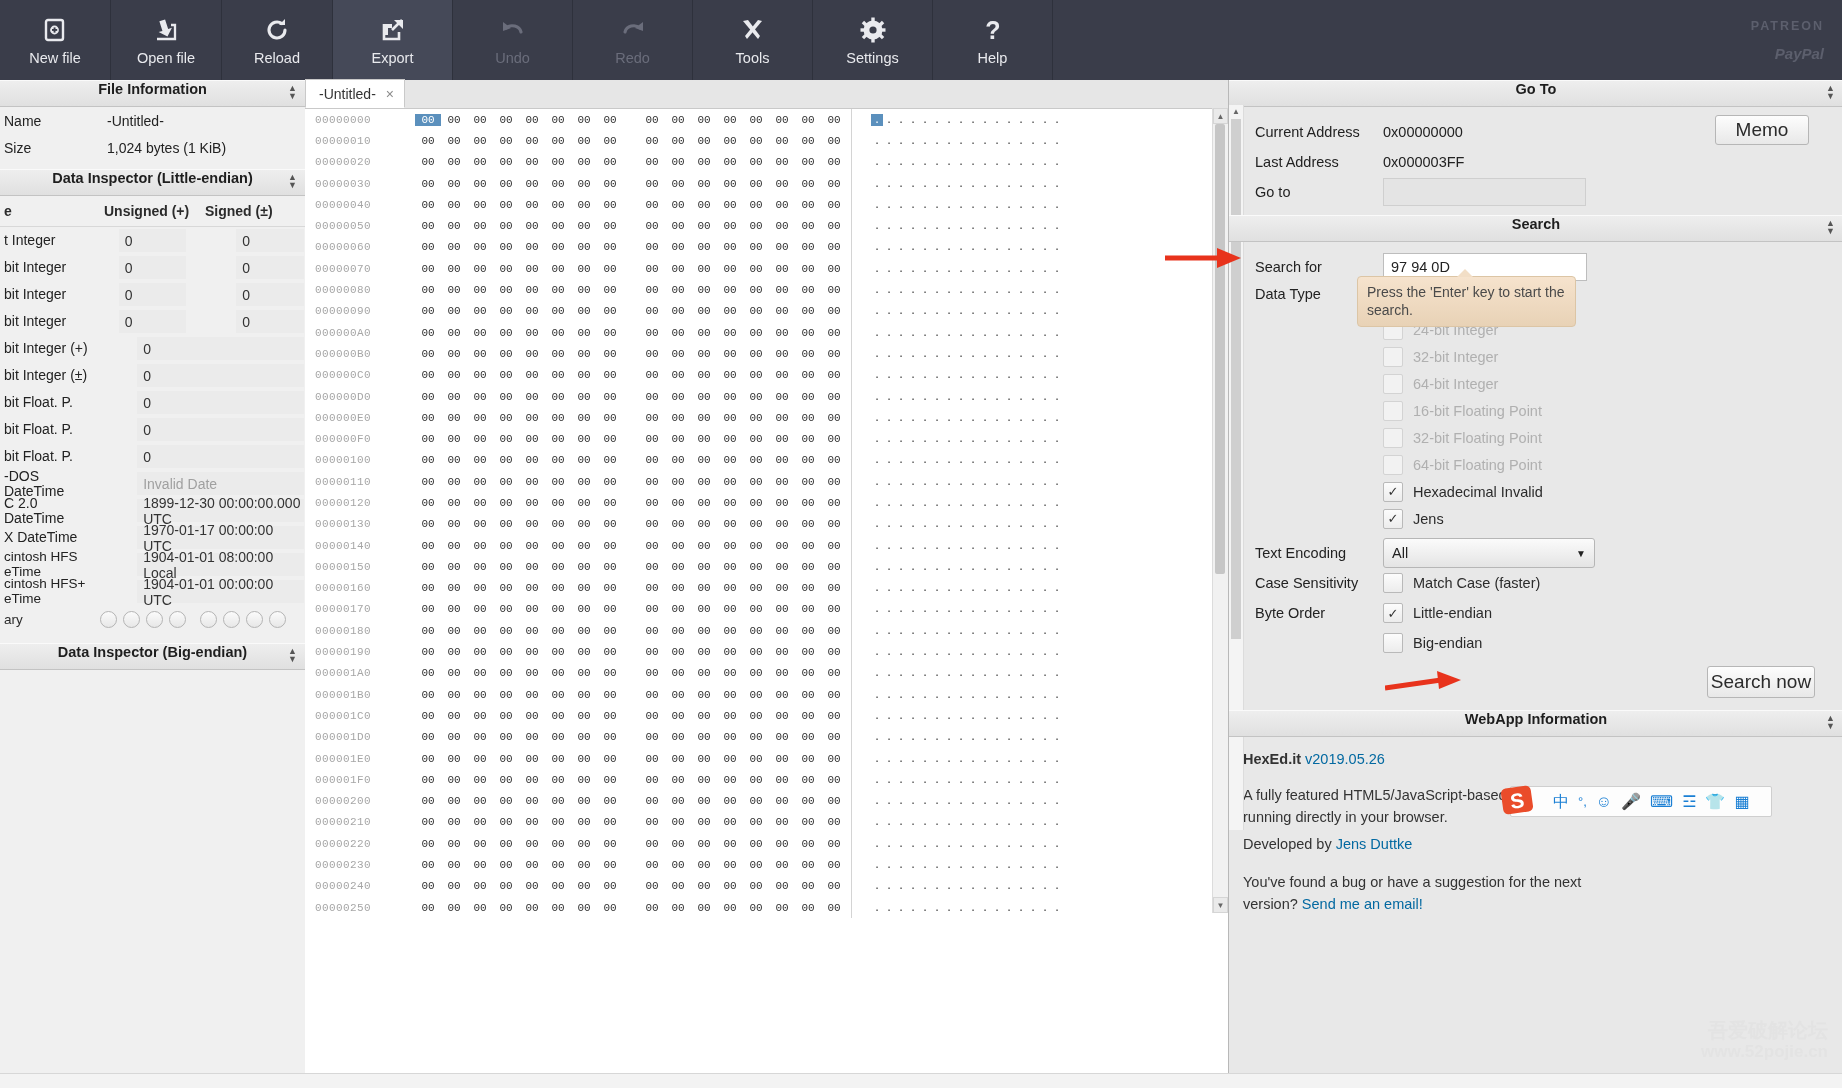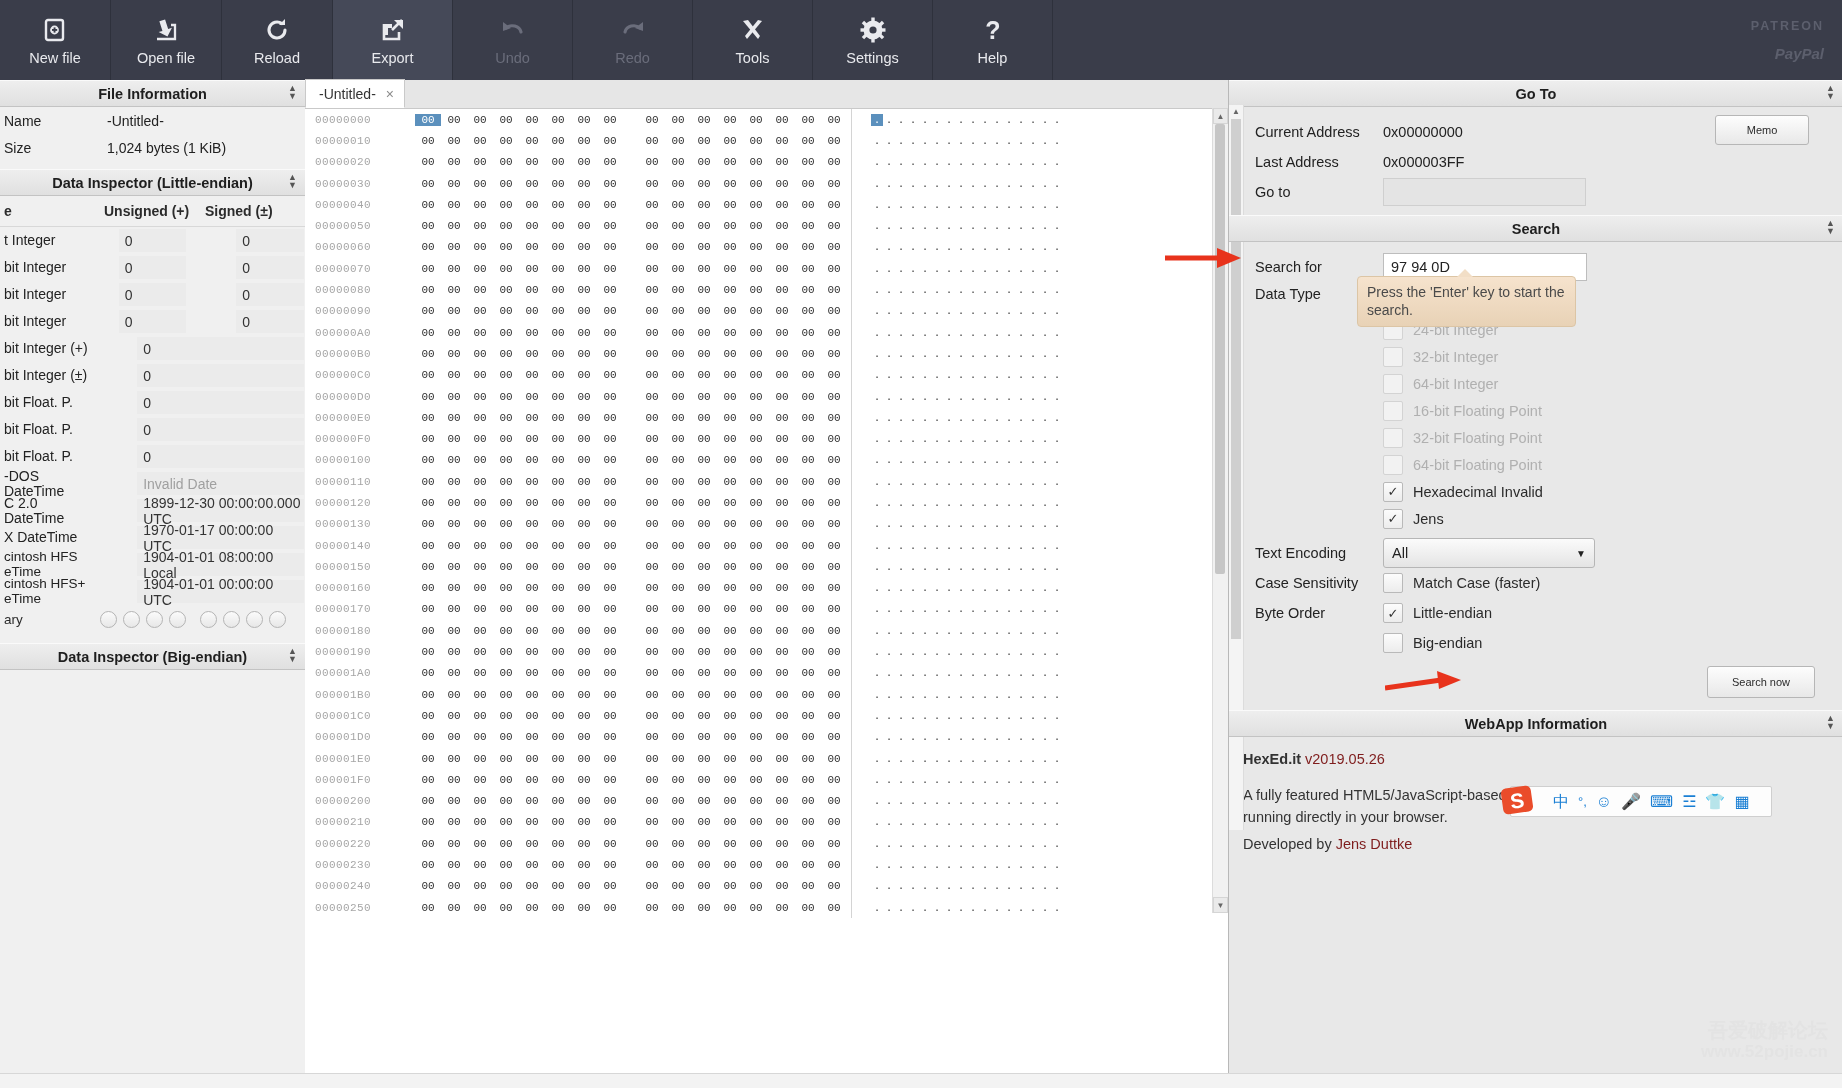--- a/index.html
+++ b/index.html
@@ -34,21 +34,21 @@
   #patreon-box .pp{font-size:15px;color:#5c5f6d;font-style:italic;font-weight:bold;}
 
   
   #left-panel{
     position:absolute;left:0;top:80px;width:305px;height:1008px;
     background:#f0f0f0;border-right:1px solid #b8b8b8;overflow:hidden;
   }
   .sec-header{
     height:25px;background:linear-gradient(#eeeeee,#e0e0e0);
     border-bottom:1px solid #c3c3c3;border-top:1px solid #fafafa;
-    display:flex;align-items:center;justify-content:center;position:relative;
+    display:flex;justify-content:center;position:relative;
     font-weight:bold;font-size:14.5px;color:#1e1e1e;
   }
   .sec-header .spin{
     position:absolute;right:8px;top:3px;font-size:9px;line-height:8px;color:#555;
     display:flex;flex-direction:column;align-items:center;
   }
   .fi-row{display:flex;height:27px;align-items:center;font-size:14px;}
   .fi-row .k{width:103px;padding-left:4px;color:#222;}
   .fi-row .v{color:#222;}
   
@@ -123,21 +123,21 @@
   .rp-row .val{color:#222;}
   .input-box{
     background:#fff;border:1px solid #bdbdbd;height:26px;display:flex;align-items:center;
     padding-left:7px;font-size:14.5px;color:#222;
   }
   .input-ro{
     background:#e4e4e4;border:1px solid #cfcfcf;height:26px;
   }
   .btn{
     background:linear-gradient(#fdfdfd,#e8e8e8);border:1px solid #b6b6b6;border-radius:3px;
-    display:flex;align-items:center;justify-content:center;font-size:11px;color:#2b2b2b;
+    display:flex;align-items:center;justify-content:center;font-size:19px;color:#2b2b2b;
     cursor:pointer;
   }
   .cbrow{display:flex;align-items:center;height:27px;padding-left:140px;font-size:14.5px;gap:10px;}
   .cbox{
     width:18px;height:18px;border:1px solid #b9b9b9;border-radius:2px;
     background:linear-gradient(#fcfcfc,#ececec);display:flex;align-items:center;
     justify-content:center;font-size:13px;color:#333;
   }
   .cbrow.dis .cbox{border-color:#d3d3d3;background:#f2f2f2;}
   .cbrow.dis span{color:#b0b0b0;}
@@ -156,21 +156,21 @@
     border-left:8px solid transparent;border-right:8px solid transparent;
     border-bottom:8px solid #f2dec6;
   }
   #scrollbar-right{
     position:absolute;left:0;top:25px;width:14px;height:725px;background:#f4f4f4;
     border-right:1px solid #dcdcdc;
   }
   #scrollbar-right .thumb{position:absolute;left:2px;top:14px;width:10px;height:520px;background:#cfcfcf;}
   #scrollbar-right .ar{height:13px;display:flex;align-items:center;justify-content:center;font-size:8px;color:#666;}
   .wa-text{padding:0 14px;font-size:14.5px;line-height:1.5;color:#333;}
-  .lnk{color:#7f1d1d;}
+  .lnk{color:#0369a1;}
   .arrow-annot{position:absolute;z-index:25;}
 
   
   #ime-bar{
     position:absolute;left:1510px;top:786px;width:218px;height:29px;
     background:#fdfdfd;border:1px solid #cfcfcf;border-radius:2px;
     display:flex;align-items:center;gap:9px;padding-left:42px;z-index:40;
   }
   #ime-logo{
     position:absolute;left:1500px;top:784px;width:36px;height:33px;z-index:41;
@@ -589,20 +589,27 @@
     <span class="lnk">v2019.05.26</span>
   </div>
   <div class="wa-text" style="padding-top:14px">
     <div>A fully featured HTML5/JavaScript-based hex editor</div>
     <div>running directly in your browser.</div>
   </div>
   <div class="wa-text" style="padding-top:6px">
     <span>Developed by</span>
     <span class="lnk">Jens Duttke</span>
   </div>
+  <div class="wa-text" style="padding-top:16px">
+    <div>You've found a bug or have a suggestion for the next</div>
+    <div>
+      <span>version?</span>
+      <span class="lnk">Send me an email!</span>
+    </div>
+  </div>
 </div>
 
 <div id="tooltip">Press the 'Enter' key to start the search.</div>
 
 <svg class="arrow-annot" style="left:1165px;top:244px" width="80" height="26" viewBox="0 0 80 26">
   <path d="M0 14 L56 14" stroke="#e8331c" stroke-width="5"></path>
   <path d="M52 4 L76 14 L52 24 Z" fill="#e8331c"></path>
 </svg>
 <svg class="arrow-annot" style="left:1385px;top:668px" width="80" height="26" viewBox="0 0 80 26">
   <path d="M0 20 L56 12" stroke="#e8331c" stroke-width="5"></path>

